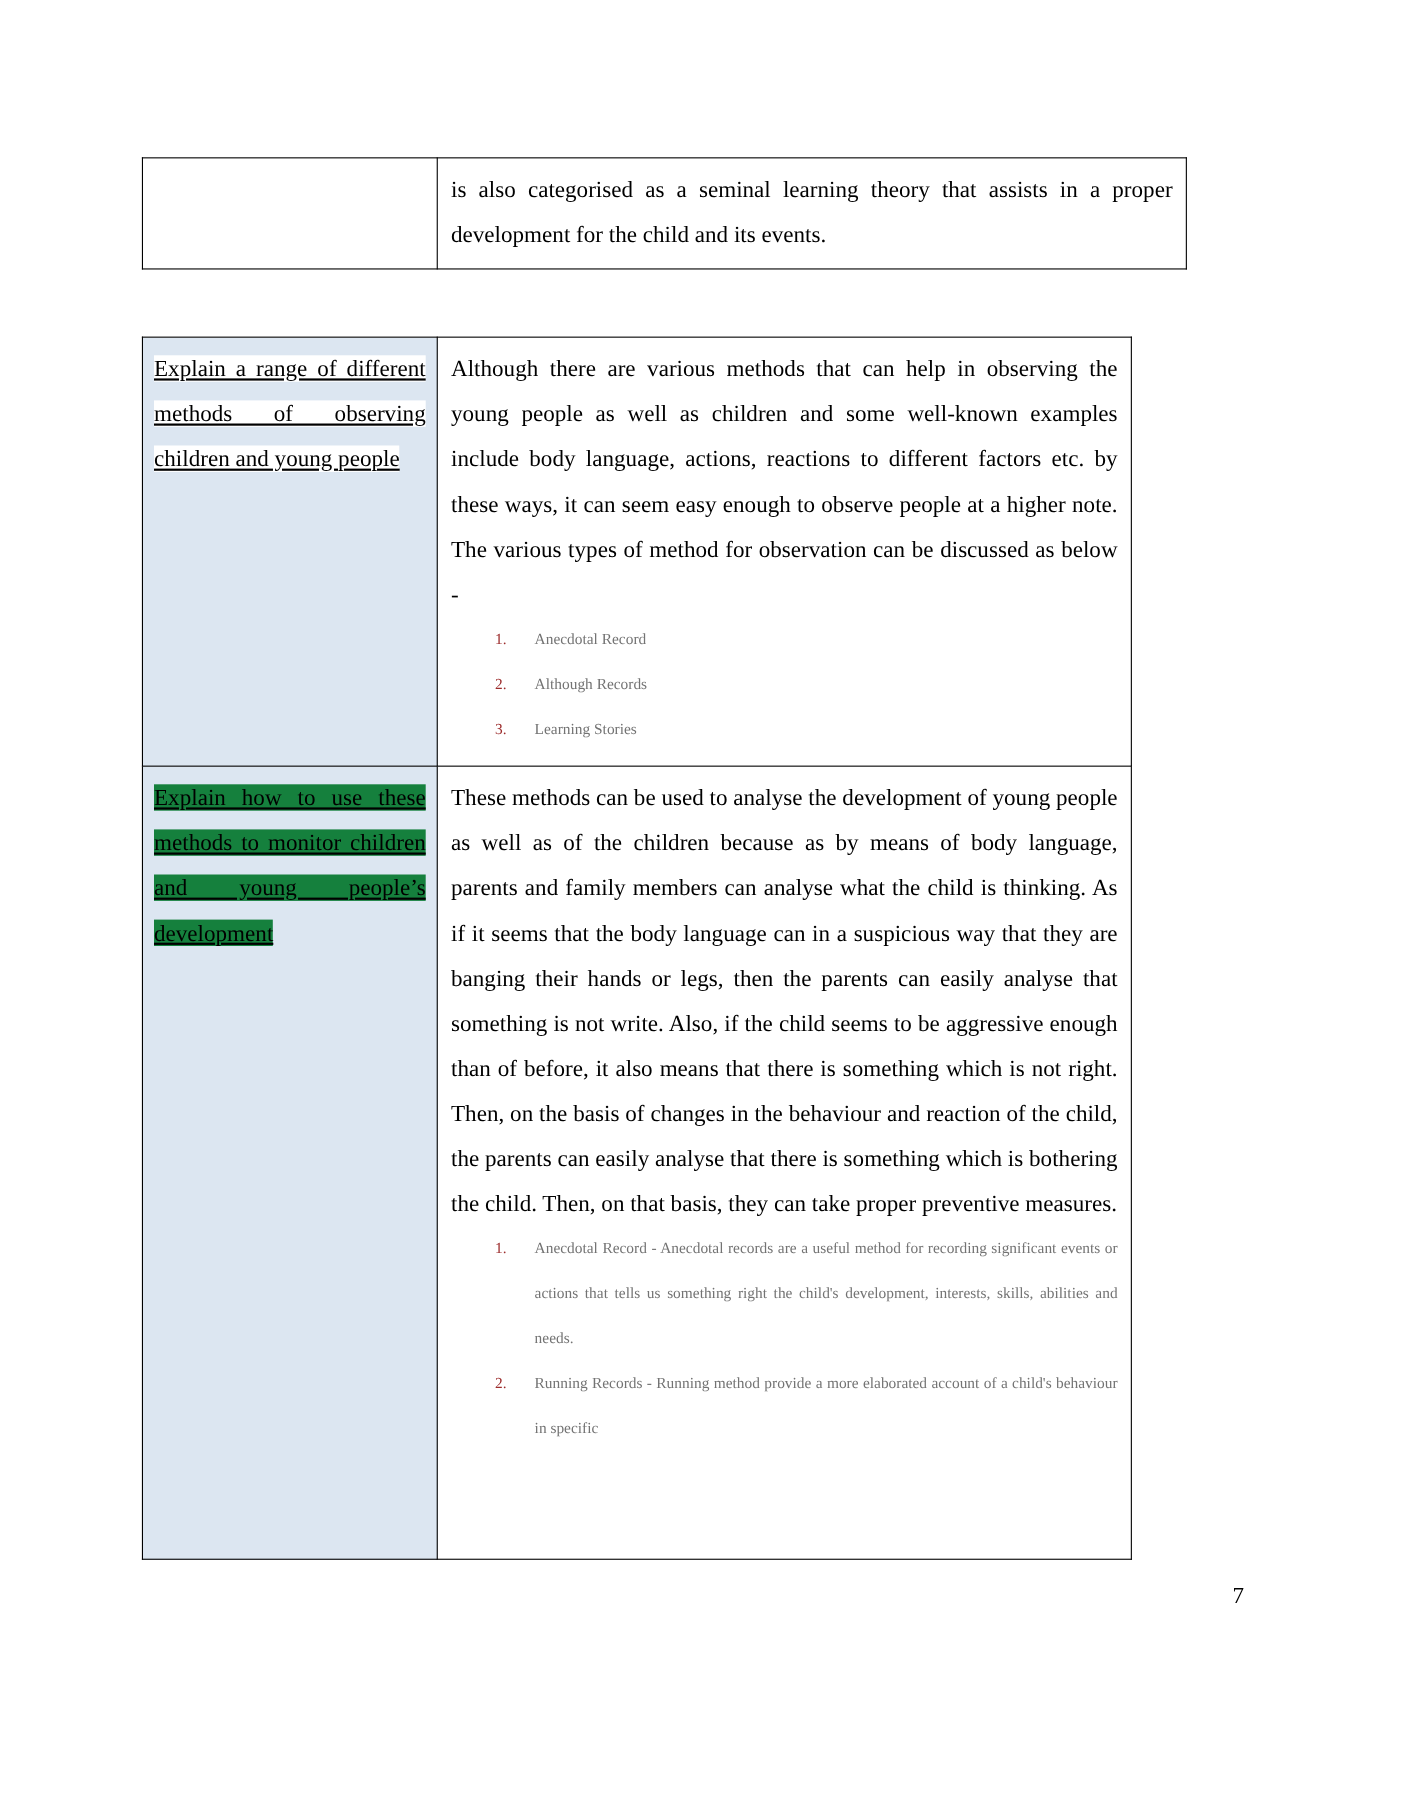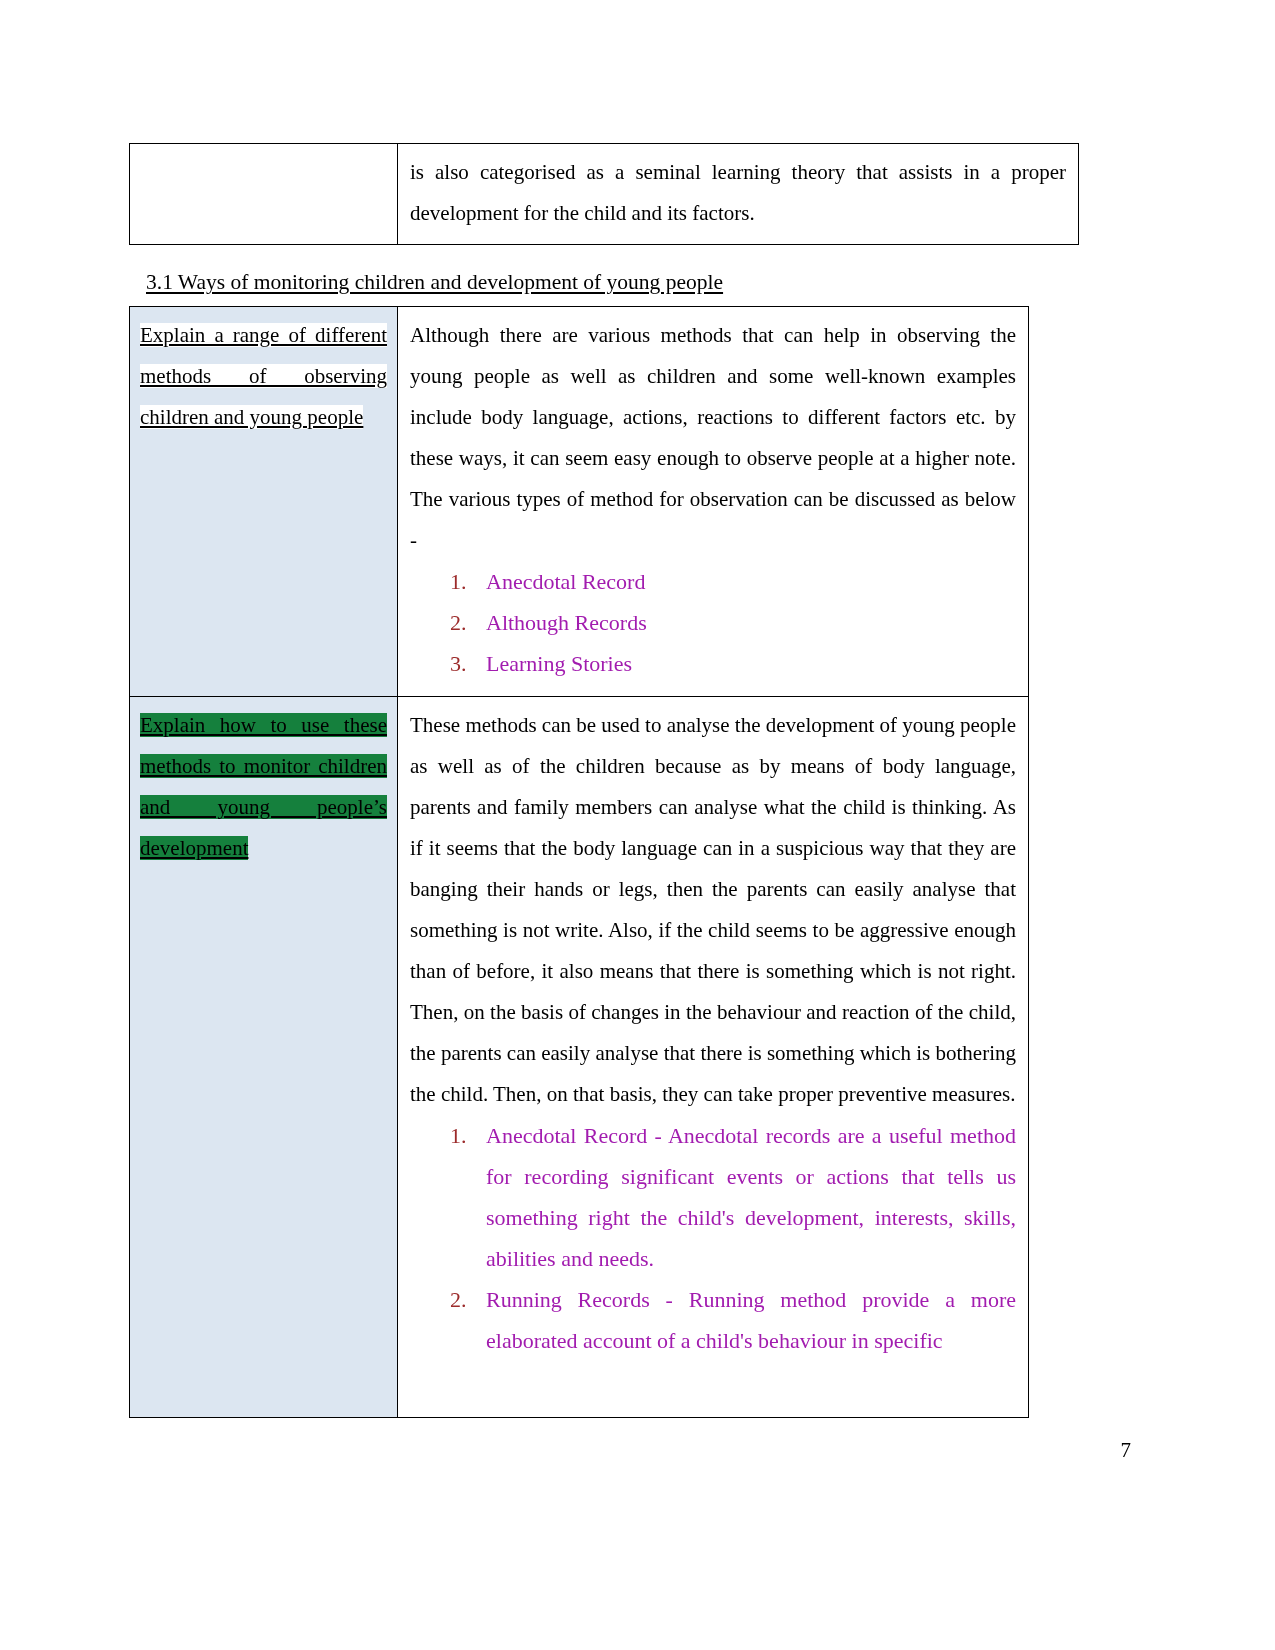--- a/index.html
+++ b/index.html
@@ -116,22 +116,22 @@
   
   ol.redlist {
     margin: 0;
     padding: 0 0 0 0;
     list-style: none;
     counter-reset: ritem;
   }
   ol.redlist > li {
     counter-increment: ritem;
     position: relative;
-    color: #a21caf;
-    font-size: 22px;
+    color: #737373;
+    font-size: 14px;
     line-height: 41px;
     padding-left: 76px;
     text-align: justify;
     text-justify: inter-word;
   }
   ol.redlist > li::before {
     content: counter(ritem) ".";
     position: absolute;
     left: 40px;
     top: 0;
@@ -161,28 +161,27 @@
   <table class="tbl" id="top-table">
     <tbody>
         <tr>
       <td class="c-left">
         <div class="cellpad">
           <p class="para"></p>
         </div>
       </td>
       <td class="c-right">
         <div class="cellpad">
-          <p class="para">is also categorised as a seminal learning theory that assists in a proper development for the child and its factors.</p>
+          <p class="para">is also categorised as a seminal learning theory that assists in a proper development for the child and its events.</p>
         </div>
       </td>
     </tr>
   </tbody>
     </table>
 
-  <div id="heading">3.1 Ways of monitoring children and development of young people</div>
 
   <table class="tbl" id="main-table">
     <tbody>
         <tr>
       <td class="c-left">
         <div class="leftcell">
           <p class="kw"><span class="hl" style="background: rgb(255, 255, 255);">Explain a range of different methods of observing children and young people</span></p>
         </div>
       </td>
       <td class="c-right">

